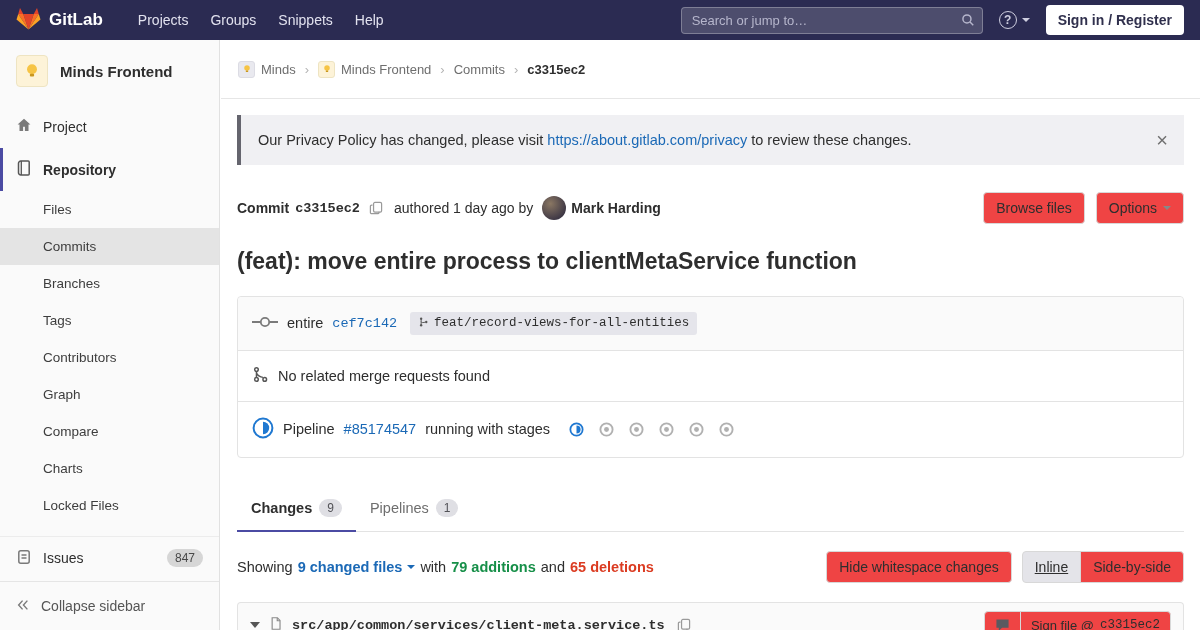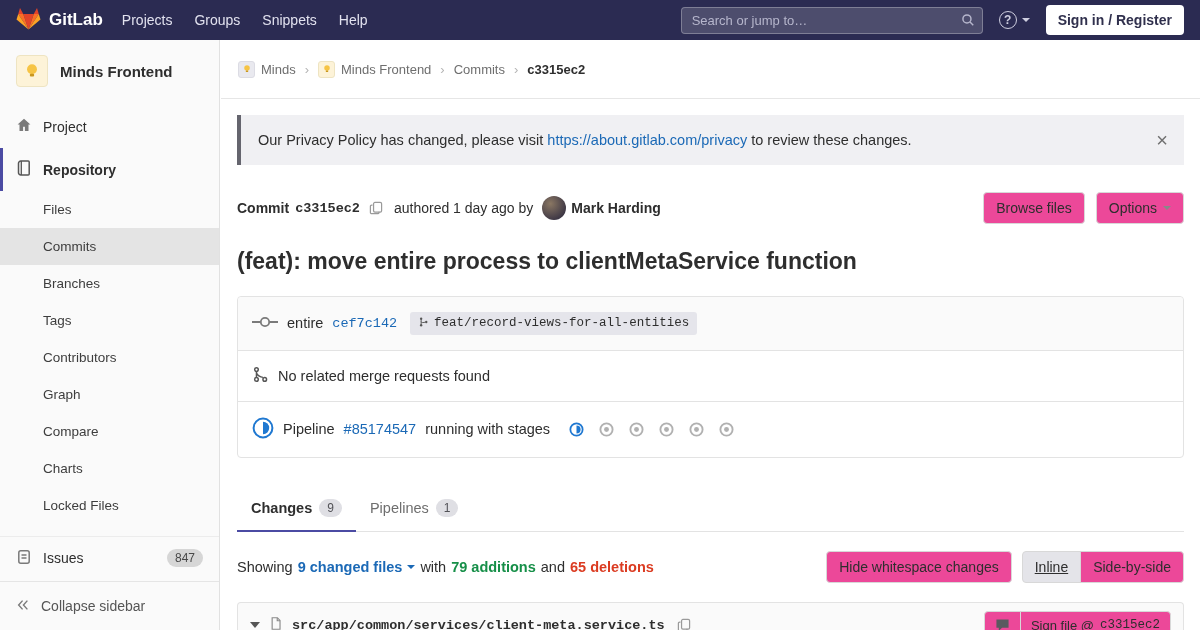--- a/index.html
+++ b/index.html
@@ -9,21 +9,21 @@
     background: #fff; color: #2e2e2e;
     font-family: "Liberation Sans", sans-serif; font-size: 14px;
   }
   .mono { font-family: "Liberation Mono", "DejaVu Sans Mono", monospace; }
 
   
   .navbar {
     position: absolute; top: 0; left: 0; right: 0; height: 40px;
     background: #2b2b52; display: flex; align-items: center; padding: 0 16px;
   }
-  .logo { display: flex; align-items: center; gap: 8px; margin-right: 8px; cursor: pointer; }
+  .logo { display: flex; align-items: center; gap: 8px; margin-right: 24px; cursor: pointer; }
   .logo-text { color: #fff; font-weight: 700; font-size: 17px; }
   .nav-item { color: #e2e2ef; font-size: 14px; padding: 0 11px; line-height: 40px; cursor: pointer; }
   .nav-spacer { flex: 1; }
   .search-wrap { position: relative; width: 302px; margin-right: 16px; }
   .search-input {
     width: 100%; height: 27px; background: rgba(255,255,255,.16);
     border: 1px solid rgba(255,255,255,.28); border-radius: 4px;
     color: #fff; font-size: 13px; padding: 0 28px 0 10px; outline: none;
     font-family: "Liberation Sans", sans-serif;
   }
@@ -77,21 +77,21 @@
 
   .commit-meta { display: flex; align-items: center; margin-top: 27px; font-size: 14px; }
   .commit-label { font-weight: 700; margin-right: 6px; }
   .commit-sha { font-weight: 700; font-size: 13.5px; margin-right: 6px; }
   .icon-btn { background: none; border: none; padding: 0 3px; cursor: pointer; display: inline-flex; align-items: center; }
   .authored { margin-left: 8px; color: #2e2e2e; }
   .author-avatar { width: 24px; height: 24px; border-radius: 50%; flex: none;
     background: radial-gradient(circle at 35% 32%, #8a7763, #3c3644 75%); margin: 0 5px 0 9px; }
   .author-name { font-weight: 700; cursor: pointer; }
   .meta-right { margin-left: auto; display: flex; gap: 11px; }
-  .btn { border: 1px solid #d8d8d8; background: #ec4899; color: #2e2e2e; border-radius: 4px;
+  .btn { border: 1px solid #d8d8d8; background: #ef4444; color: #2e2e2e; border-radius: 4px;
     padding: 7px 12px; font-size: 14px; cursor: pointer; display: inline-flex; align-items: center; gap: 6px;
     font-family: inherit; }
   .btn .caret-gray { border-top-color: #888; }
   .btn.selected { background: #e4e4e9; }
 
   .commit-title { font-size: 23px; font-weight: 700; margin: 24px 0 20px; line-height: 1.2; }
 
   .commit-box { border: 1px solid #e3e3e3; border-radius: 4px; }
   .box-row { display: flex; align-items: center; gap: 9px; padding: 15px 14px; font-size: 14.5px;
     border-top: 1px solid #e3e3e3; }

